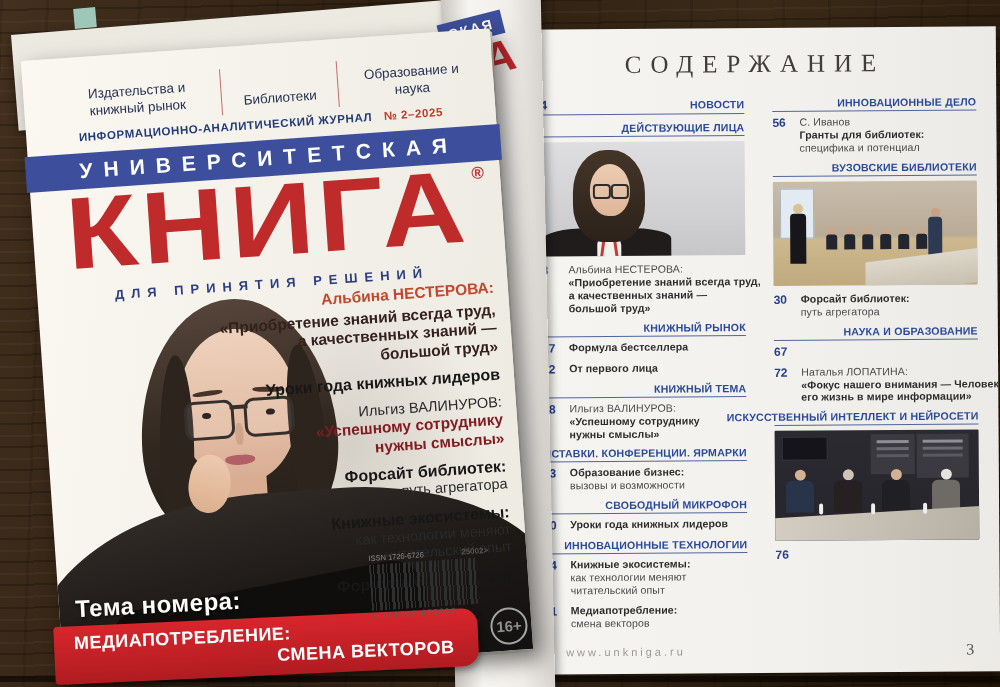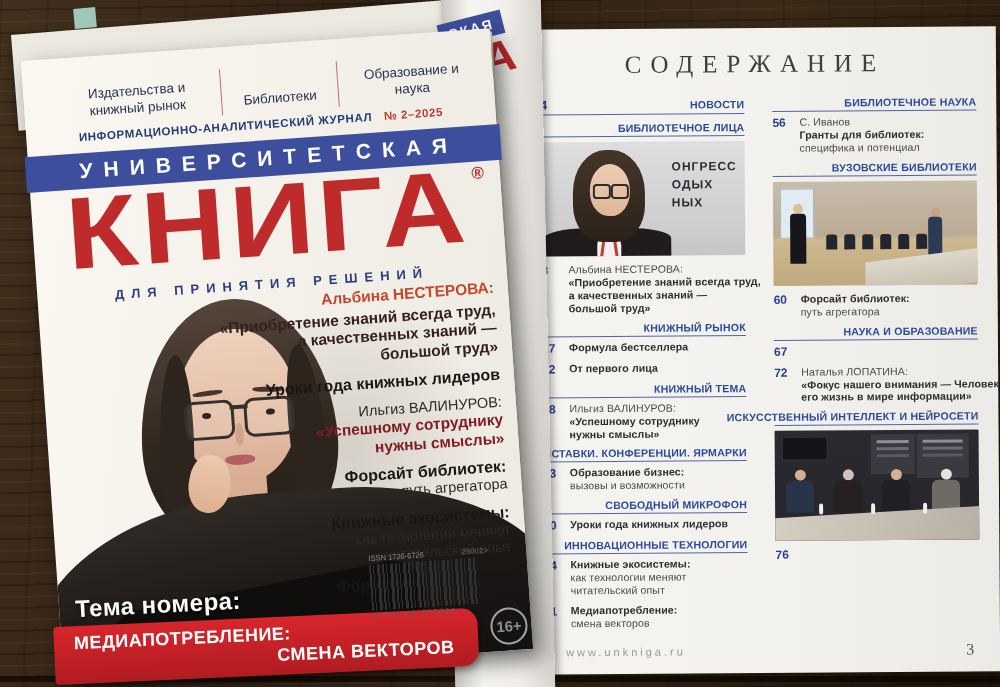--- a/index.html
+++ b/index.html
@@ -211,34 +211,29 @@
 
   <div class="toc-page">
     <div class="toc-title">СОДЕРЖАНИЕ</div>
     <div class="toc-cols">
       <div class="toc-col" id="toc-col-0">
           <div class="sec-header">
             <span class="sec-page">4</span>
             <span class="sec-title">НОВОСТИ</span>
           </div>
           <div class="sec-header">
-            <span class="sec-title">БИБЛИОТЕЧНОЕ ЛИЦА</span>
+            <span class="sec-title">ДЕЙСТВУЮЩИЕ ЛИЦА</span>
           </div>
           <div class="toc-photo p-nesterova">
             <div class="pn-body"></div>
             <div class="pn-shirt"></div>
             <div class="pn-lanyard"></div>
             <div class="pn-hair"></div>
             <div class="pn-face"></div>
             <div class="pn-glasses"></div>
-            <div class="pn-text">
-              <div>ОНГРЕСС</div>
-              <div>ОДЫХ</div>
-              <div>НЫХ</div>
-            </div>
           </div>
           <div class="entry">
             <span class="e-page">8</span>
             <div class="e-lines">
               <div class="e-line er">Альбина НЕСТЕРОВА:</div>
               <div class="e-line eb">«Приобретение знаний всегда труд,</div>
               <div class="e-line eb">а качественных знаний —</div>
               <div class="e-line eb">большой труд»</div>
             </div>
           </div>
@@ -301,21 +296,21 @@
           <div class="entry">
             <span class="e-page">51</span>
             <div class="e-lines">
               <div class="e-line eb">Медиапотребление:</div>
               <div class="e-line er">смена векторов</div>
             </div>
           </div>
         </div>
       <div class="toc-col" id="toc-col-1">
           <div class="sec-header">
-            <span class="sec-title">БИБЛИОТЕЧНОЕ НАУКА</span>
+            <span class="sec-title">ИННОВАЦИОННЫЕ ДЕЛО</span>
           </div>
           <div class="entry">
             <span class="e-page">56</span>
             <div class="e-lines">
               <div class="e-line er">С. Иванов</div>
               <div class="e-line eb">Гранты для библиотек:</div>
               <div class="e-line er">специфика и потенциал</div>
             </div>
           </div>
           <div class="sec-header">
@@ -351,21 +346,21 @@
               <div class="head"></div>
               <div class="torso"></div>
             </div>
             <div class="pl-man">
               <div class="head"></div>
               <div class="torso"></div>
             </div>
             <div class="pl-table"></div>
           </div>
           <div class="entry">
-            <span class="e-page">60</span>
+            <span class="e-page">30</span>
             <div class="e-lines">
               <div class="e-line eb">Форсайт библиотек:</div>
               <div class="e-line er">путь агрегатора</div>
             </div>
           </div>
           <div class="sec-header">
             <span class="sec-title">НАУКА И ОБРАЗОВАНИЕ</span>
           </div>
           <div class="entry">
             <span class="e-page">67</span>

